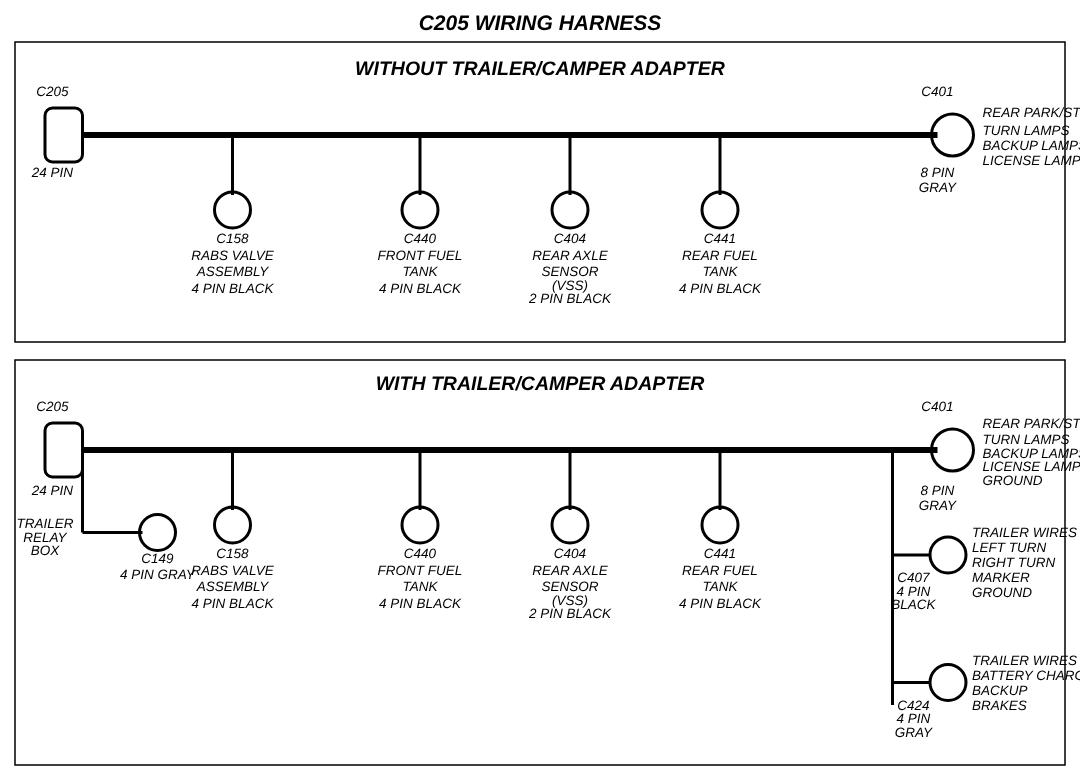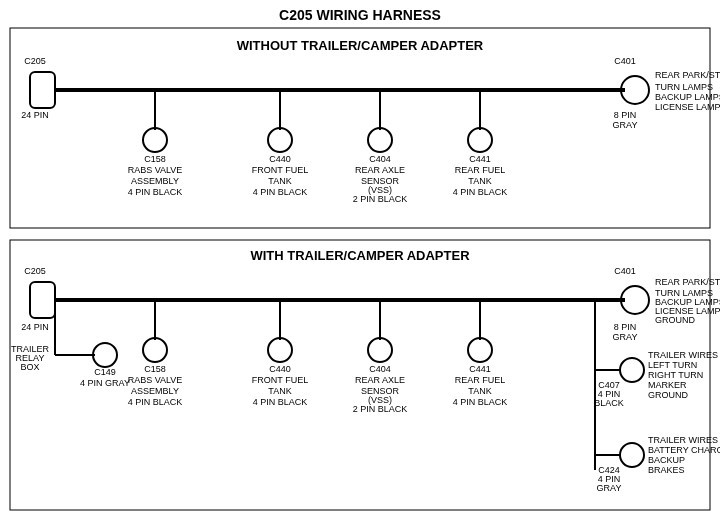--- a/index.html
+++ b/index.html
@@ -9,20 +9,21 @@
       background: #fff;
       font-family: Arial, sans-serif;
       font-size: 10px;
       position: relative;
       overflow: hidden;
     }
     .diagram {
       width: 720px;
       height: 419px;
       position: relative;
+      font-style: italic;
     }
     svg {
       position: absolute;
       top: 0; left: 0;
       width: 720px;
       height: 517px;
     }
     .title {
       text-anchor: middle;
       font-size: 14px;

